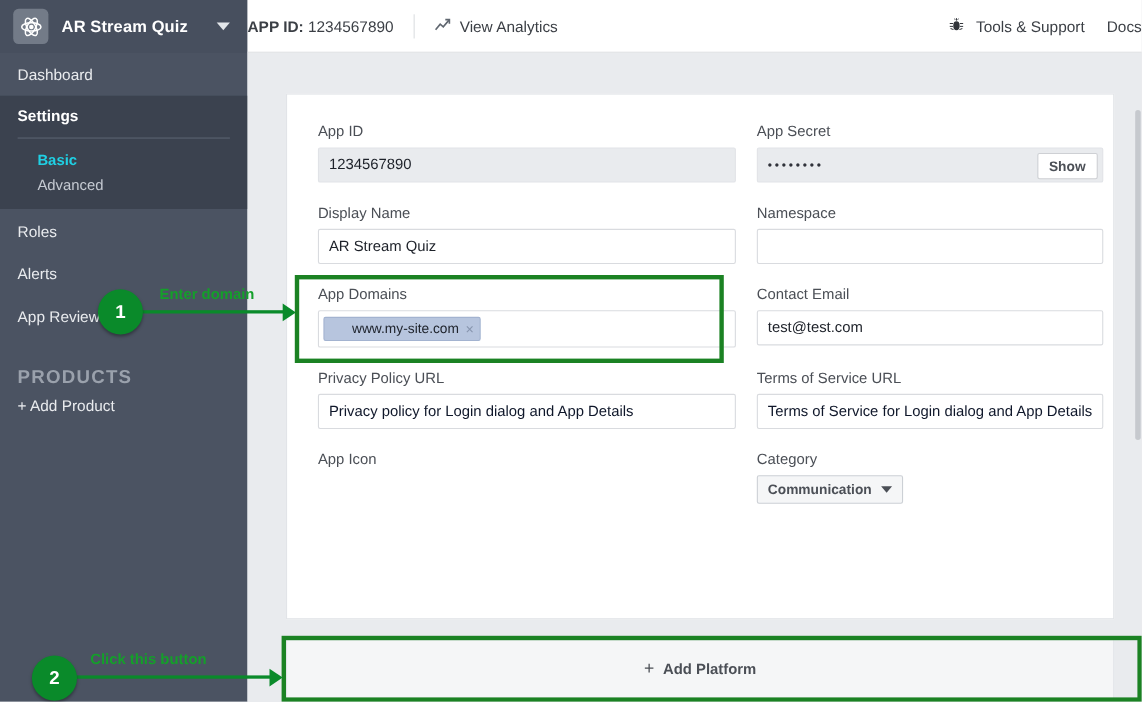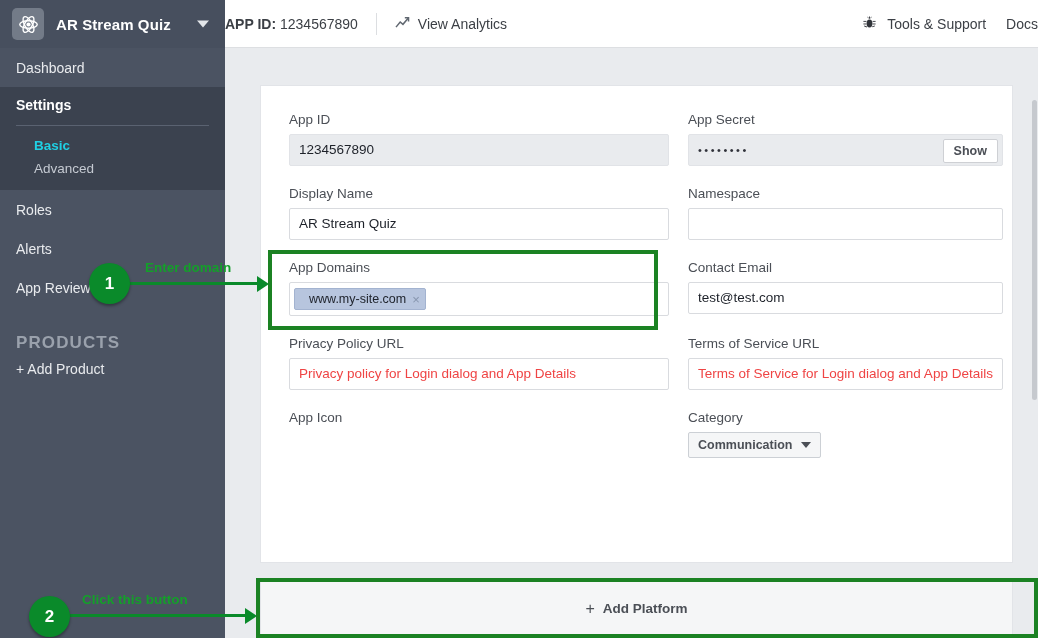--- a/index.html
+++ b/index.html
@@ -145,21 +145,21 @@
     border-radius: 2px;
     background: #ffffff;
     font-size: 13.5px;
     color: #1d2129;
     padding: 0 9px;
     line-height: 30px;
     overflow: hidden;
     white-space: nowrap;
   }
   .input.disabled { background: #e9ebee; border-color: #e1e3e7; }
-  .input.placeholder { color: #ef4444; }
+  .input.placeholder { color: #0f172a; }
 
   .secret-wrap { position: relative; }
   .secret-dots {
     font-size: 11px; color: #30323a;
     letter-spacing: 2.5px;
     line-height: 30px;
   }
   .show-btn {
     position: absolute; right: 4px; top: 4px;
     height: 24px;
@@ -176,21 +176,21 @@
     height: 34px;
     display: flex; align-items: center;
     padding: 0 4px;
   }
   .token {
     display: inline-flex; align-items: center;
     background: #b7c5de;
     border: 1px solid #a3b3d0;
     border-radius: 2px;
     height: 22px;
-    padding: 0 5px 0 14px;
+    padding: 0 5px 0 25px;
     font-size: 12.5px;
     color: #20252e;
   }
   .token-x {
     margin-left: 6px;
     font-size: 13px;
     color: #8795ae;
     line-height: 1;
   }
 

